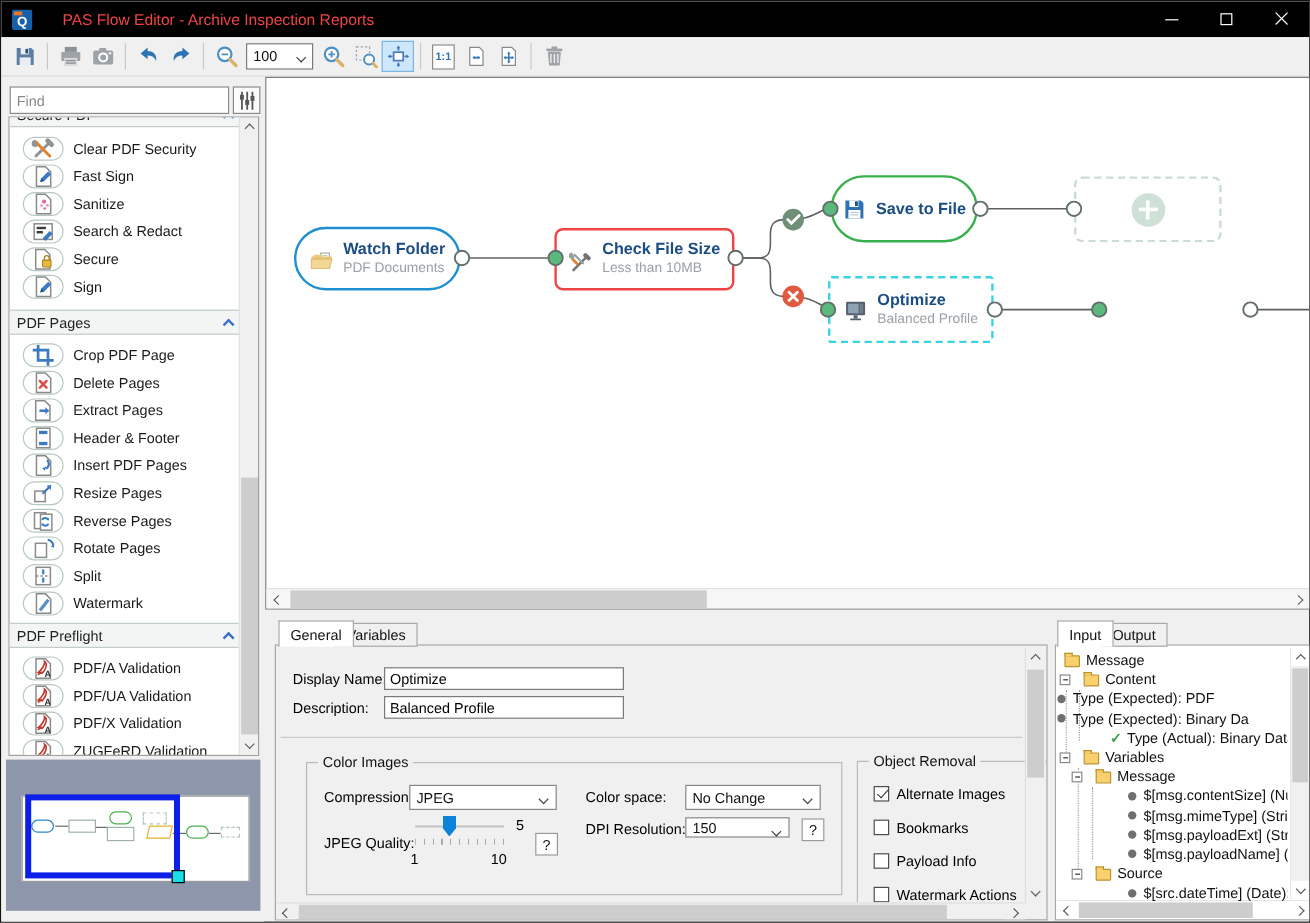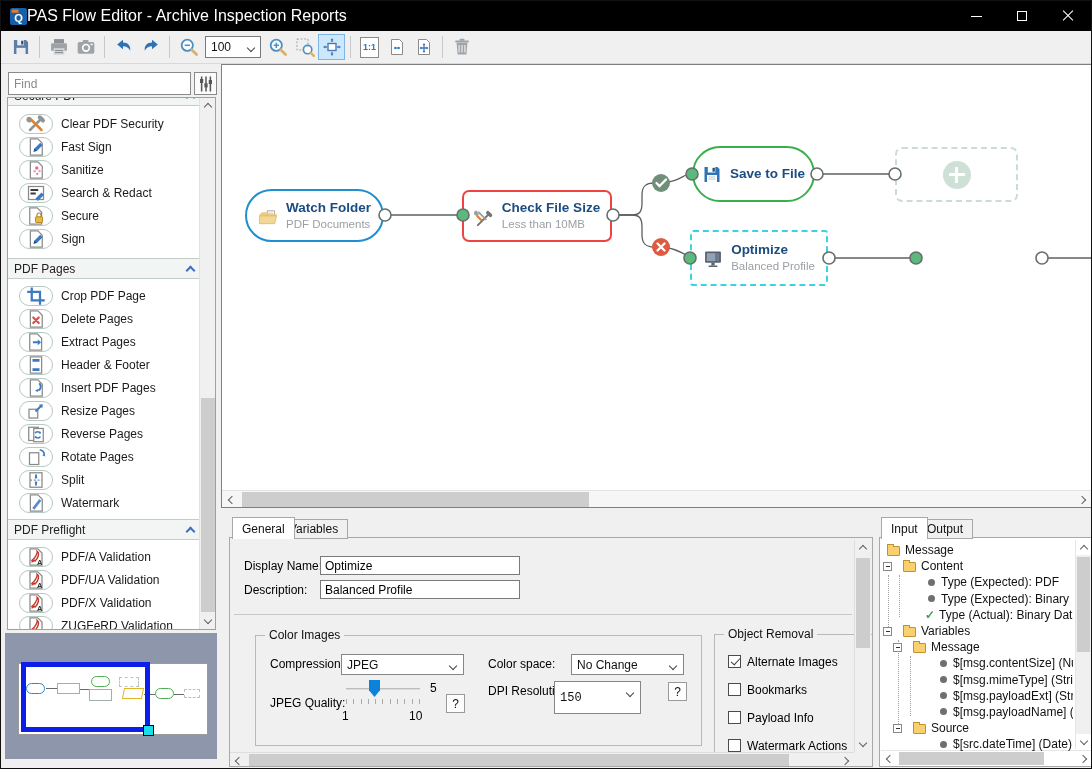--- a/index.html
+++ b/index.html
@@ -6,21 +6,21 @@
   *{box-sizing:border-box;}
   .window{position:relative;width:1092px;height:769px;background:#f0f0f0;
     font-family:"Liberation Sans",sans-serif;font-size:12px;color:#111;
     border:1px solid #111;overflow:hidden;}
 
   
   .titlebar{position:absolute;left:0;top:0;width:100%;height:30px;background:#000;
     display:flex;align-items:center;}
   .app-icon{width:17px;height:17px;margin-left:9px;flex:none;}
   .app-icon svg{width:100%;height:100%;display:block;}
-  .wtitle{color:#ffffff;font-size:16px;margin-left:0;flex:1;white-space:nowrap;}
+  .wtitle{color:#ef4444;font-size:13px;margin-left:25px;flex:1;white-space:nowrap;}
   .win-controls{display:flex;height:100%;}
   .wc{width:46px;height:100%;display:flex;align-items:center;justify-content:center;position:relative;}
   .wc-min{width:11px;height:1px;background:#fff;}
   .wc-max{width:10px;height:10px;border:1px solid #fff;}
   .wc-x1,.wc-x2{position:absolute;width:14px;height:1px;background:#fff;left:16px;top:14px;}
   .wc-x1{transform:rotate(45deg);} .wc-x2{transform:rotate(-45deg);}
 
   
   .toolbar{position:absolute;left:0;top:30px;width:100%;height:33px;background:#f0f0f0;
     border-bottom:1px solid #d9d9d9;display:flex;align-items:center;padding-left:6px;}
@@ -118,21 +118,21 @@
     clip-path:polygon(0 0,100% 0,100% 60%,50% 100%,0 60%);}
   .ticks{position:absolute;height:5px;background:repeating-linear-gradient(90deg,#ababab 0 1px,transparent 1px 7.3px);}
   .cbx{position:absolute;width:13px;height:13px;background:#fff;border:1px solid #4b4b4b;}
   .cbx.checked::after{content:'';position:absolute;left:1.5px;top:2px;width:8px;height:4px;
     border-left:1.8px solid #3c3c3c;border-bottom:1.8px solid #3c3c3c;transform:rotate(-48deg);}
   .hline{position:absolute;height:1px;background:#c8c8c8;}
 
   
   .tree{position:absolute;left:1px;top:4px;width:192px;height:212px;overflow:hidden;}
   .trow{height:16.2px;display:flex;align-items:center;font-size:12px;white-space:nowrap;position:relative;z-index:2;}
-  .t0{padding-left:6px;} .t1{padding-left:2px;} .t2b{padding-left:47px;}
+  .t0{padding-left:6px;} .t1{padding-left:2px;} .t2b{}
   .t2f{padding-left:12px;} .t3b{padding-left:59px;}
   .texp{width:9px;height:9px;border:1px solid #898989;background:#fff;position:relative;flex:none;}
   .texp::after{content:'';position:absolute;left:1.5px;top:3px;width:4px;height:1px;background:#333;}
   .tstub{width:11px;flex:none;}
   .tfolder{width:13px;height:10px;background:#f8d06e;border:1px solid #bd9330;border-radius:1px;
     position:relative;margin-right:5px;margin-top:1px;flex:none;}
   .tfolder::before{content:'';position:absolute;top:-3px;left:-1px;width:5px;height:2px;
     background:#f8d06e;border:1px solid #bd9330;border-bottom:none;}
   .tdot{width:7px;height:7px;border-radius:50%;background:#6f6f6f;margin-right:6px;flex:none;}
   .tcheck{color:#3fa050;font-weight:bold;margin-right:4px;flex:none;}
@@ -748,21 +748,21 @@
       <div class="slider-thumb" style="left:113px;top:44px;"></div>
       <span class="lbl" style="left:174px;top:45px;">5</span>
       <div class="ticks" style="left:90px;top:63px;width:76px;"></div>
       <span class="lbl" style="left:86px;top:73px;">1</span>
       <span class="lbl" style="left:153px;top:73px;">10</span>
       <div class="helpbtn" style="left:190px;top:58px;">
           <span>?</span>
         </div>
 
       <span class="lbl" style="left:232px;top:48px;">DPI Resolution:</span>
-      <div class="dd" style="left:298px;top:45px;width:87px;height:33px;font-family:Liberation Mono, monospace;">
+      <div class="dd" style="left:315px;top:45px;width:87px;height:17px;">
         <span>150</span>
           <span class="chev"></span>
       </div>
       <div class="helpbtn" style="left:412px;top:46px;">
           <span>?</span>
         </div>
     </div>
 
     <div class="groupbox" style="left:484px;top:96px;width:200px;height:160px;">
       <span class="gb-title">Object Removal</span>

